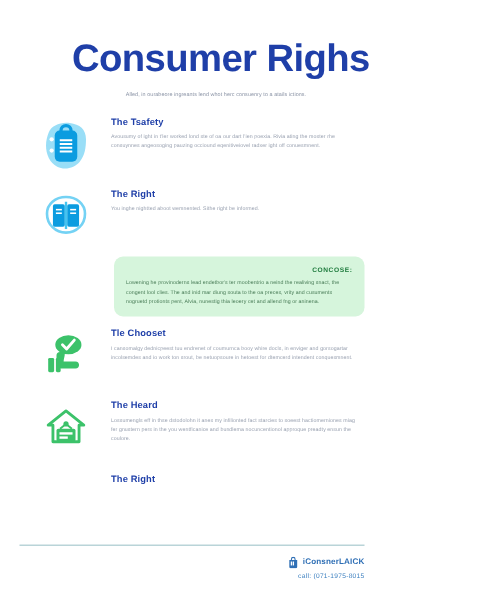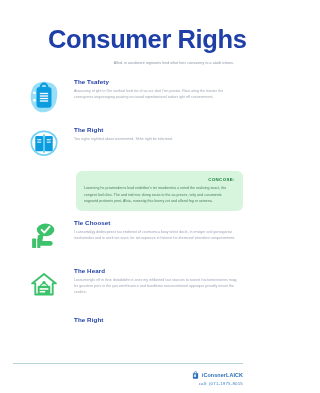--- a/index.html
+++ b/index.html
@@ -6,21 +6,21 @@
   body{
     width:256px;height:393px;
     background:#ffffff;
     font-family:"Liberation Sans", sans-serif;
     overflow:hidden;
     position:relative;
   }
   .page{position:relative;width:256px;height:393px;background:#fff;}
 
   
-  .header{padding:26px 16px 0 0;text-align:right;margin-left:48px;}
+  .header{padding:26px 16px 0 0;text-align:center;margin-left:48px;}
   .title{
     font-size:25.5px;
     font-weight:700;
     color:#1f3fa8;
     letter-spacing:-0.4px;
     line-height:1.05;
     margin:0;
     white-space:nowrap;
   }
   .subtitle{

